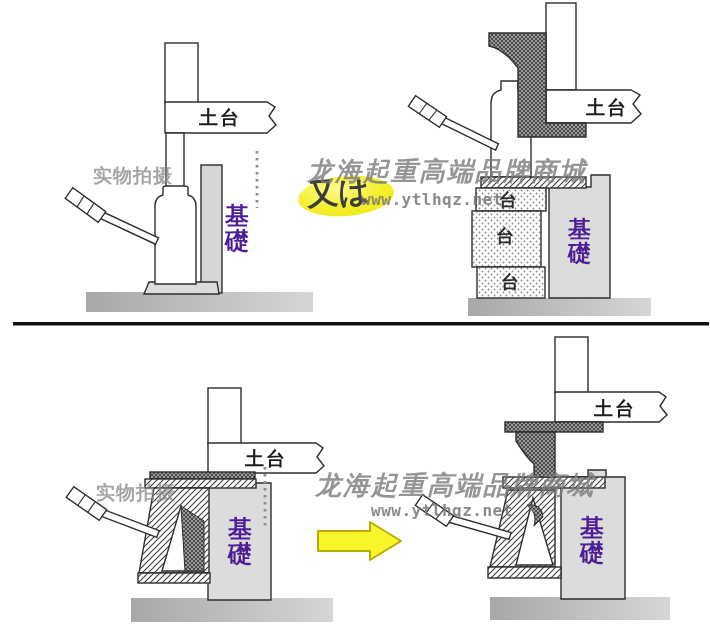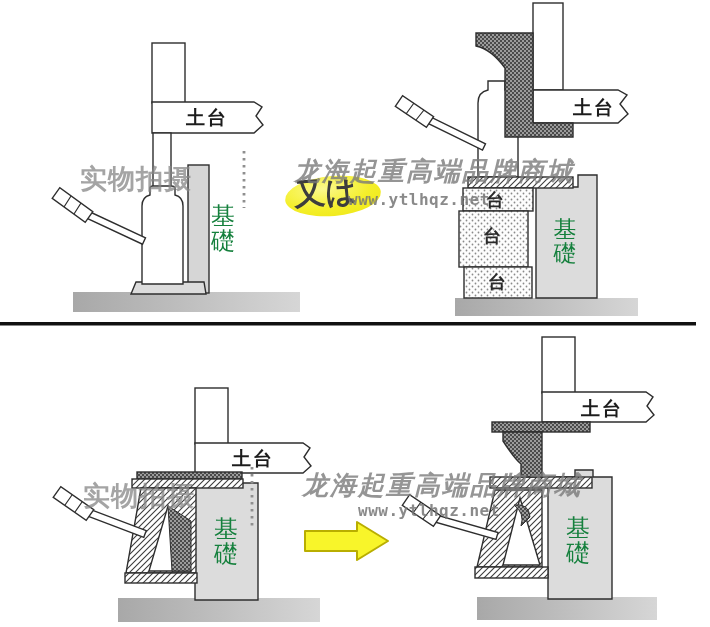--- a/index.html
+++ b/index.html
@@ -1,35 +1,36 @@
 <!DOCTYPE html>
 <html><head>
 <meta charset="utf-8">
 <style>
   html,body{margin:0;padding:0;background:#ffffff;}
   #canvas{
     position:relative;width:696px;height:627px;background:#ffffff;overflow:hidden;
     font-family:"Liberation Sans",sans-serif;
+    margin-left:13px;
   }
   #canvas svg{position:absolute;left:0;top:0;}
   .label-h{
     position:absolute;font-family:"Liberation Sans",sans-serif;font-weight:bold;
     color:#1c1c1c;font-size:19px;letter-spacing:2px;white-space:nowrap;line-height:1;
   }
   .label-v{
-    position:absolute;font-family:"Liberation Sans",sans-serif;font-weight:normal;
-    color:#15803d;font-size:24px;width:26px;line-height:1.05;text-align:center;
+    position:absolute;font-family:"Liberation Sans",sans-serif;font-weight:bold;
+    color:#4c1d95;font-size:24px;width:26px;line-height:1.05;text-align:right;
     word-break:break-all;
   }
   .label-block{
     position:absolute;font-family:"Liberation Sans",sans-serif;font-weight:bold;
     color:#2a2a2a;font-size:18px;line-height:1;
   }
   .wm{position:absolute;font-family:"Liberation Serif",serif;font-weight:bold;white-space:nowrap;line-height:1;}
-  .wm-photo{font-size:27px;letter-spacing:1px;color:rgba(134,134,134,0.75);}
+  .wm-photo{font-size:19px;letter-spacing:1px;color:rgba(134,134,134,0.75);}
   .wm-brand{font-size:26px;letter-spacing:2px;color:rgba(122,122,122,0.80);font-style:italic;}
   .wm-url{
     font-family:"DejaVu Sans Mono",monospace;font-weight:bold;font-size:16px;
     letter-spacing:0.5px;color:rgba(118,118,118,0.85);
   }
   .or-badge{
     position:absolute;font-family:"Liberation Sans",sans-serif;font-weight:bold;
     font-size:31px;color:#3d3d3d;transform:rotate(-4deg);line-height:1;white-space:nowrap;
   }
 </style>

